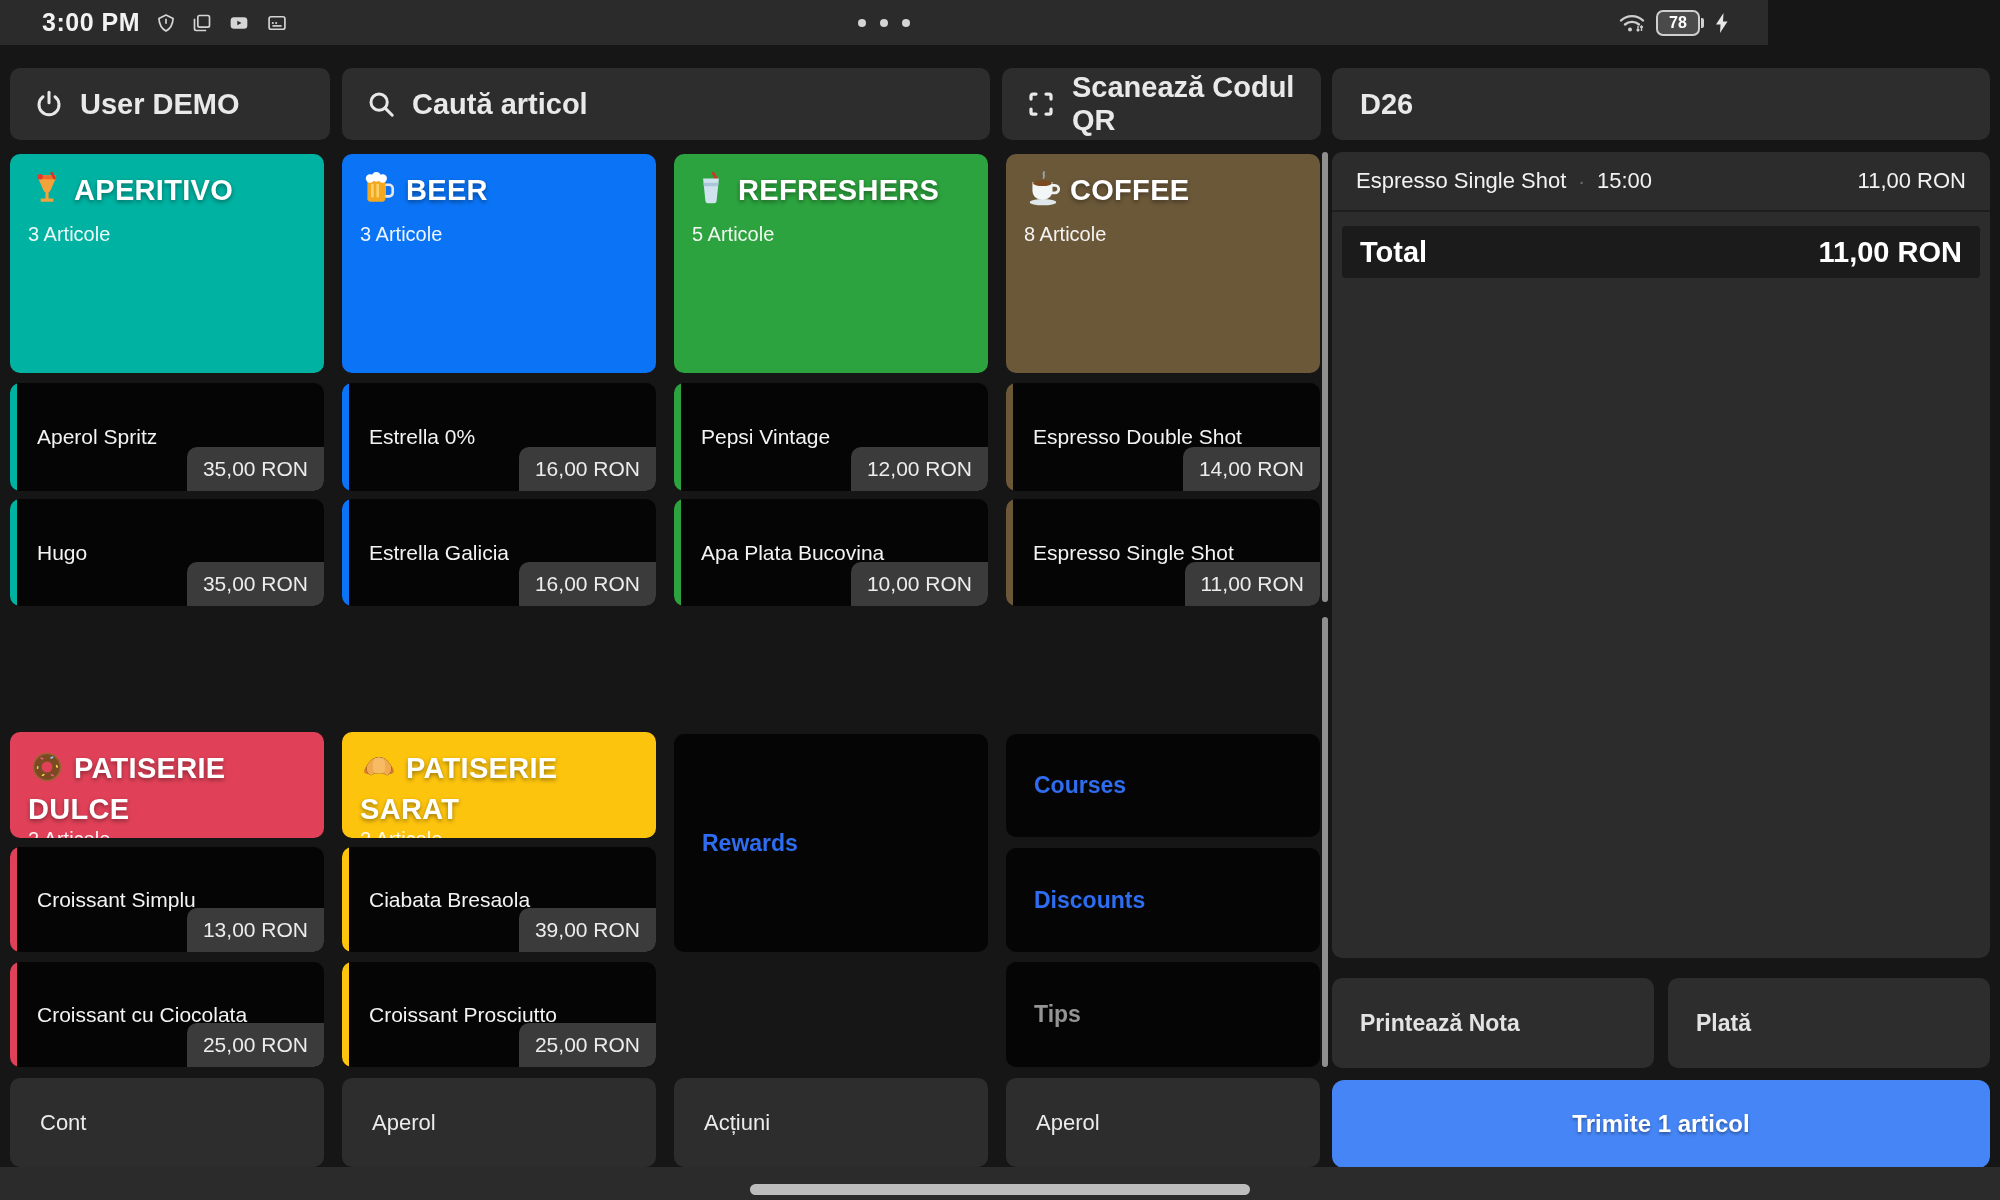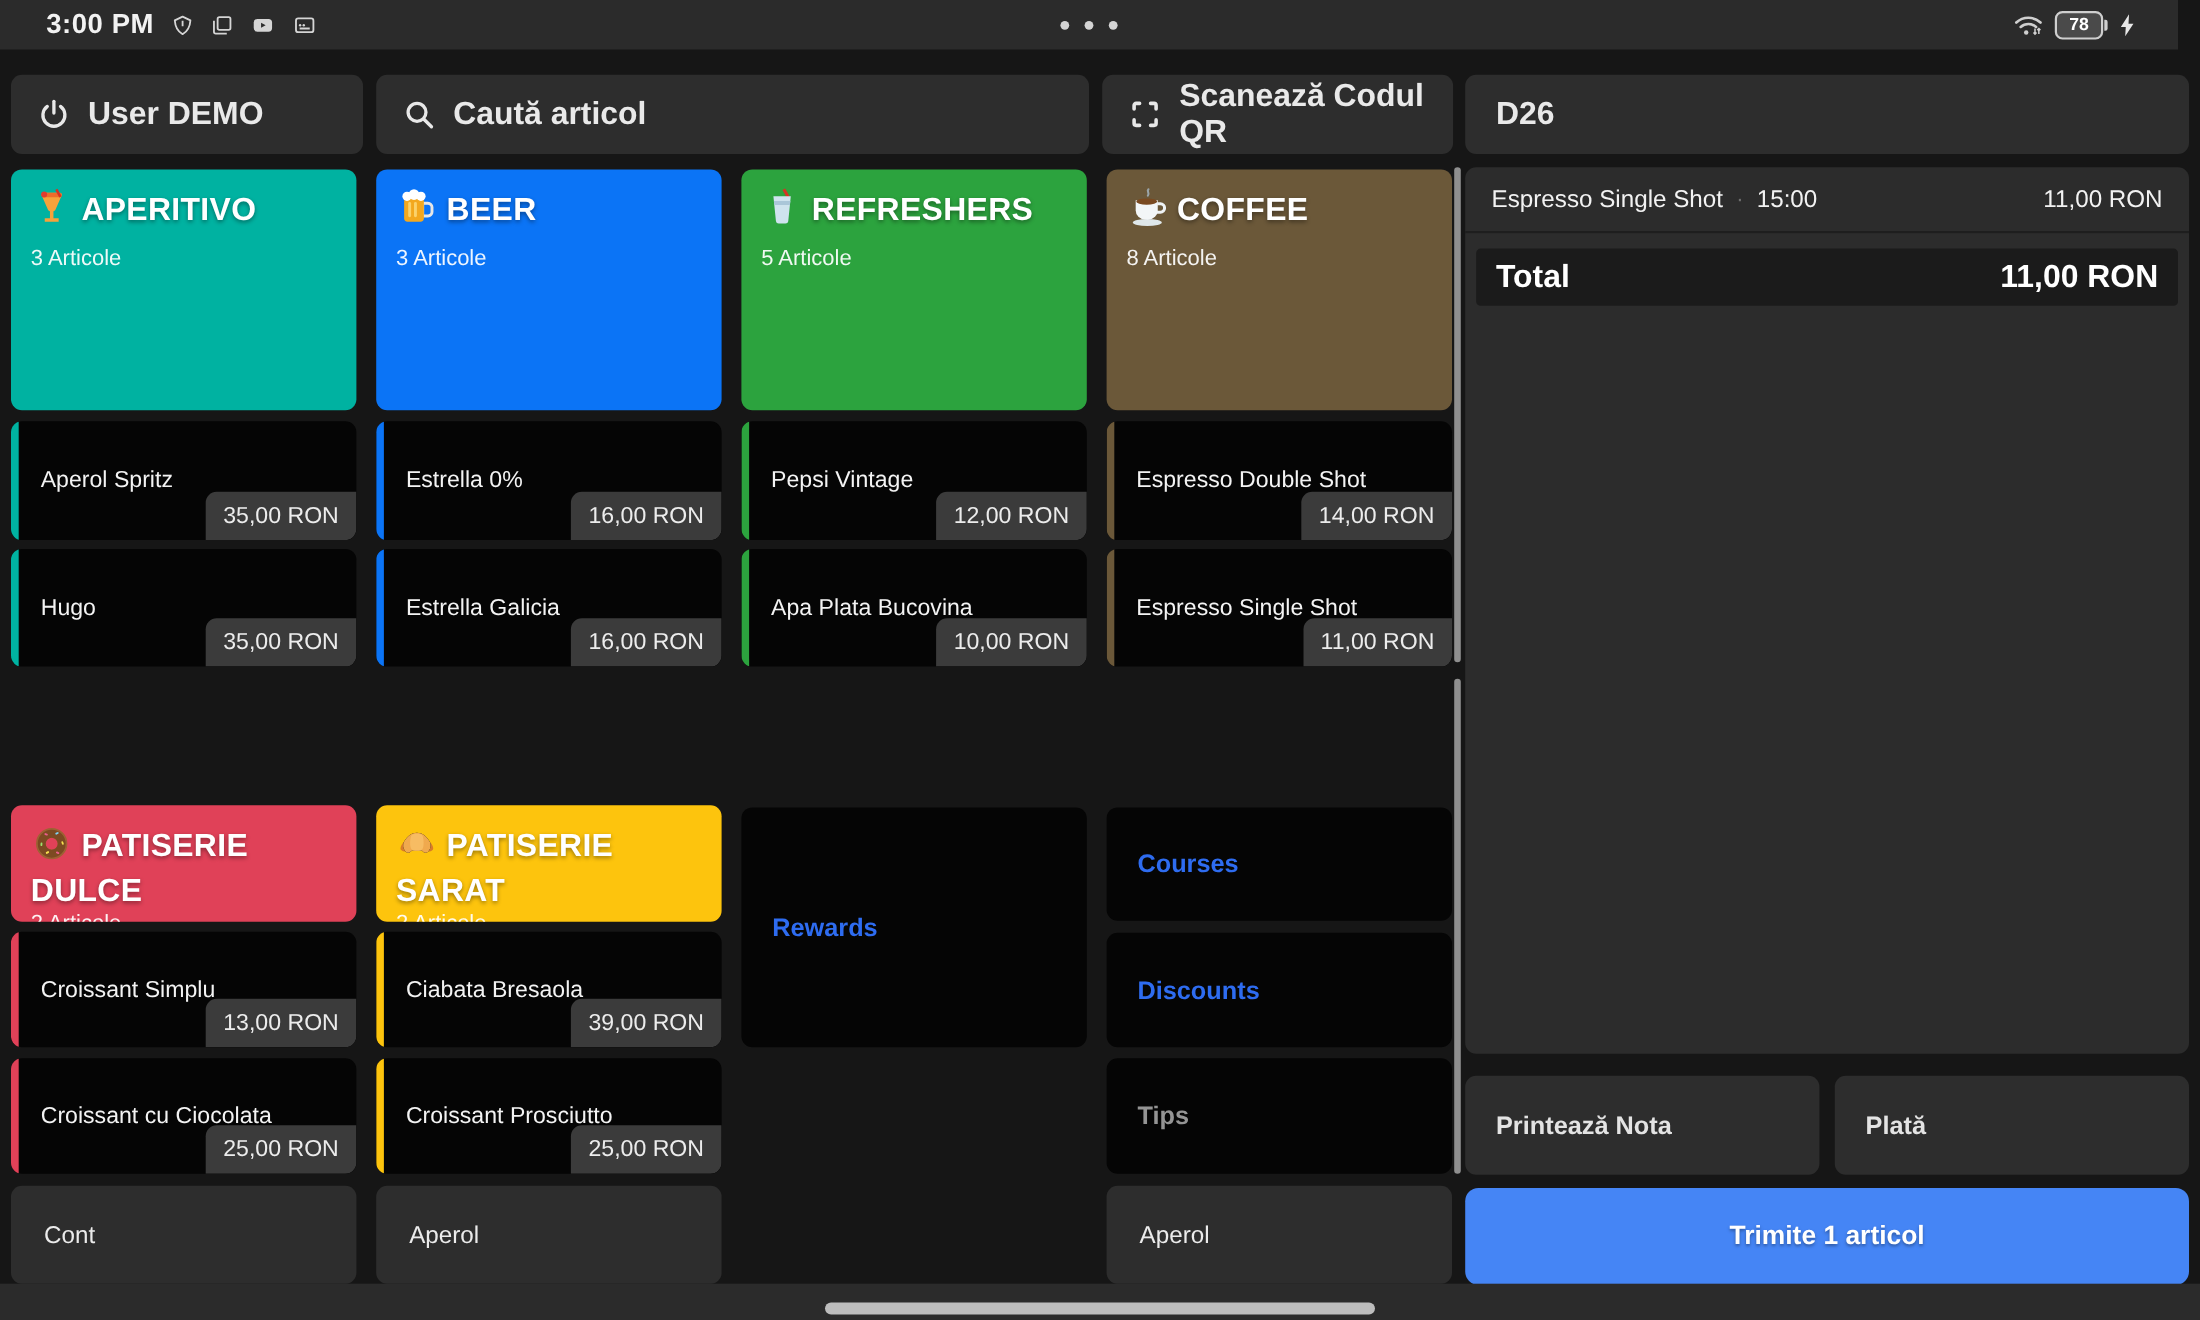--- a/index.html
+++ b/index.html
@@ -1,19 +1,19 @@
 <!DOCTYPE html>
 <html><head>
 <meta charset="utf-8">
 <style>
   html,body{margin:0;padding:0;background:#000;}
   #app{position:relative;width:2000px;height:1200px;background:#161616;overflow:hidden;
        font-family:"Liberation Sans","DejaVu Sans",sans-serif;color:#f0f0f0;}
   
-  .statusbar{position:absolute;left:0;top:0;width:1980px;height:45px;background:#2b2b2b;}
+  .statusbar{position:absolute;left:0;top:0;width:1768px;height:45px;background:#2b2b2b;}
   .sb-left{position:absolute;left:42px;top:0;height:45px;display:flex;align-items:center;gap:16px;}
   .sb-time{font-size:25px;font-weight:600;color:#f2f2f2;letter-spacing:.5px;}
   .sb-ic{display:flex;align-items:center;}
   .sb-center{position:absolute;left:50%;top:0;transform:translateX(-50%);height:45px;display:flex;align-items:center;gap:14px;}
   .dot{width:8px;height:8px;border-radius:50%;background:#d4d4d4;}
   .sb-right{position:absolute;right:38px;top:0;height:45px;display:flex;align-items:center;gap:10px;}
   .battery{display:flex;align-items:center;}
   .bat-body{min-width:34px;height:22px;border:2px solid #cfcfcf;border-radius:7px;background:#4a4a4a;
             display:flex;align-items:center;justify-content:center;font-size:16px;font-weight:700;color:#fff;padding:0 3px;}
   .bat-cap{width:3px;height:10px;background:#cfcfcf;border-radius:0 2px 2px 0;margin-left:1px;}
@@ -351,20 +351,23 @@
   <div class="send-btn" id="send-btn" style="background: rgb(69, 133, 245);">
     <span>Trimite 1 articol</span>
   </div>
 
   <div class="nav-btn c1">
       <span>Cont</span>
     </div>
   <div class="nav-btn c2">
       <span>Aperol</span>
     </div>
+  <div class="nav-btn c3">
+      <span>Acțiuni</span>
+    </div>
   <div class="nav-btn c4">
       <span>Aperol</span>
     </div>
 
   <div class="home-strip">
     <div class="home-bar"></div>
   </div>
 </div>
 
 </body></html>

